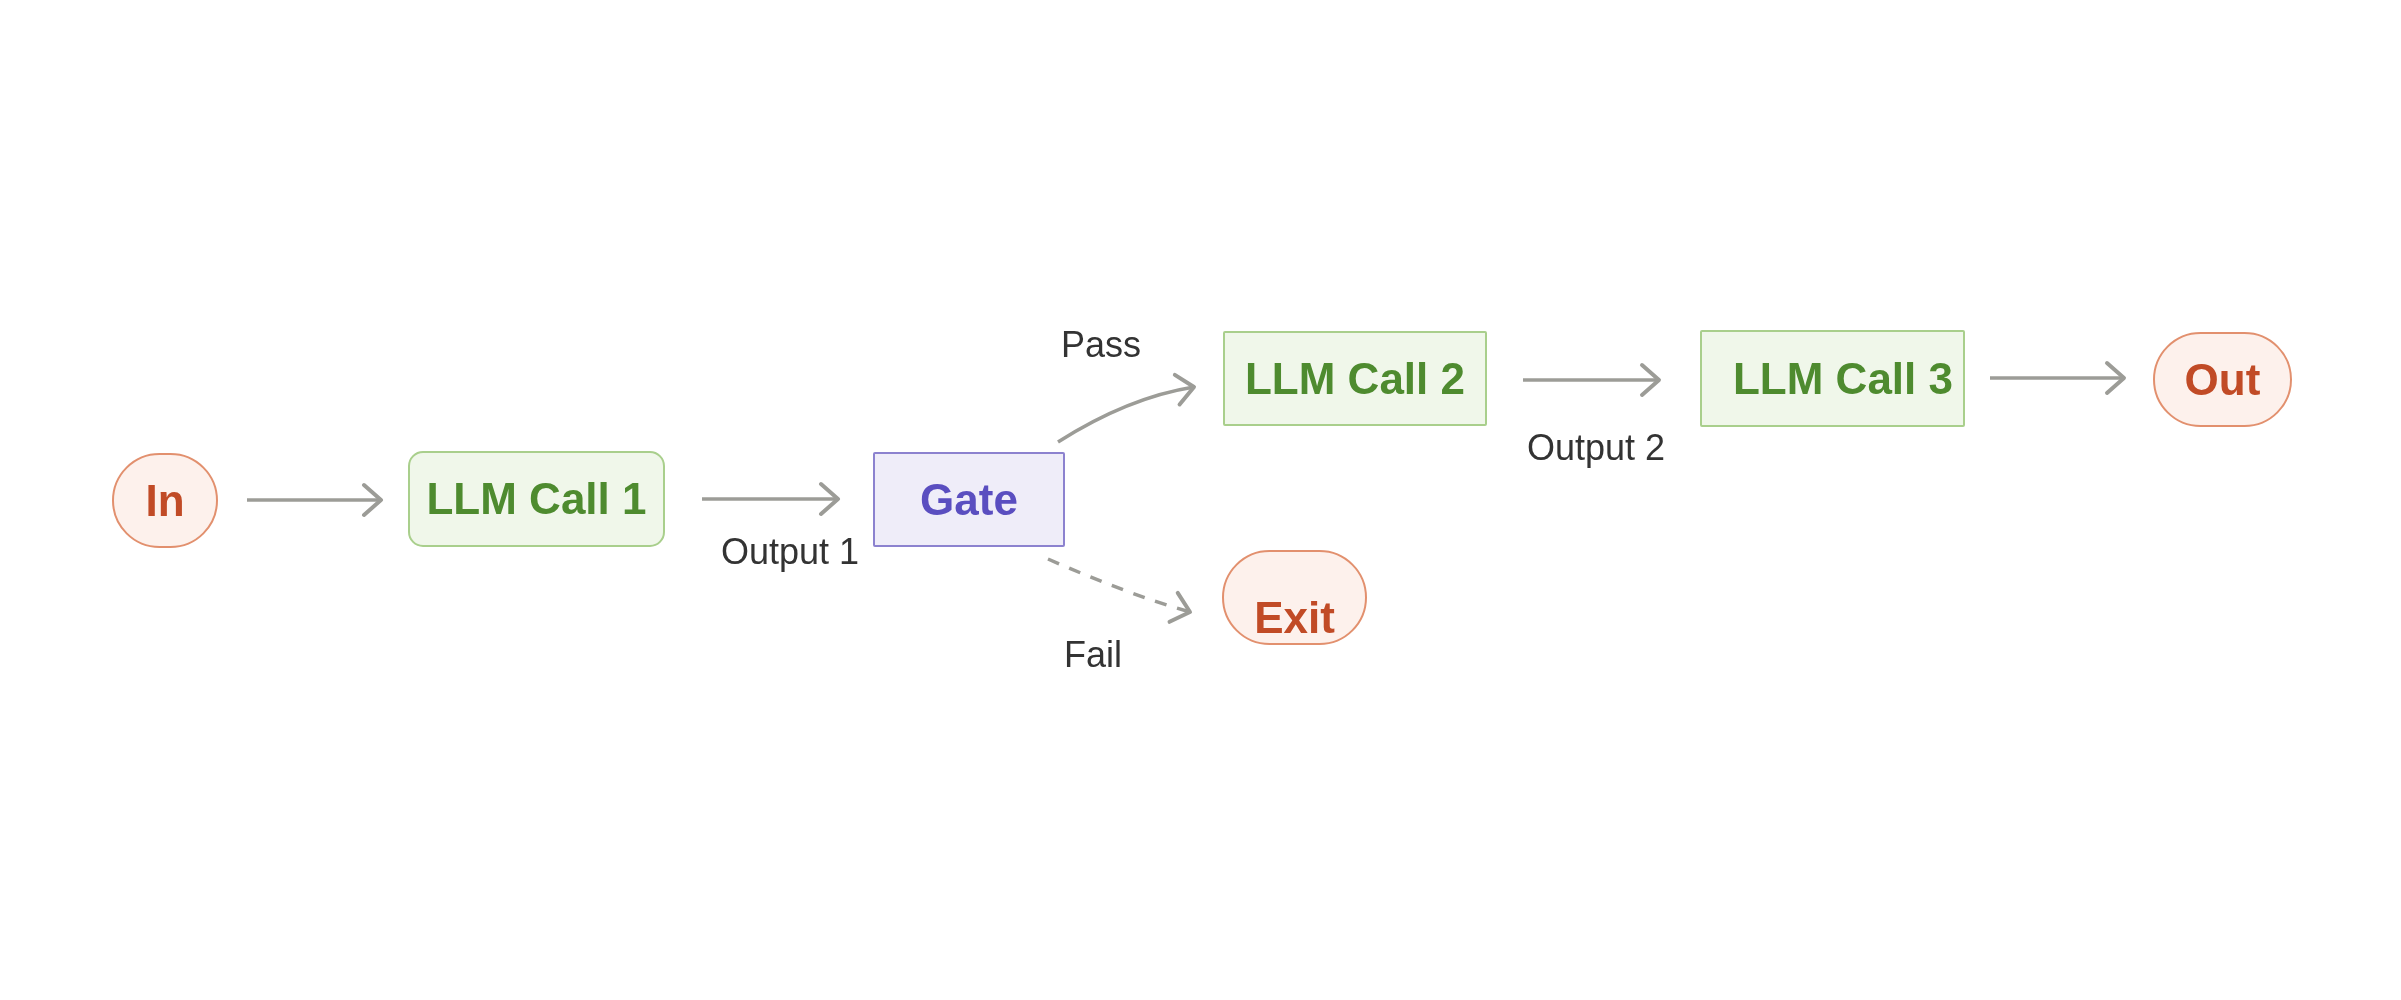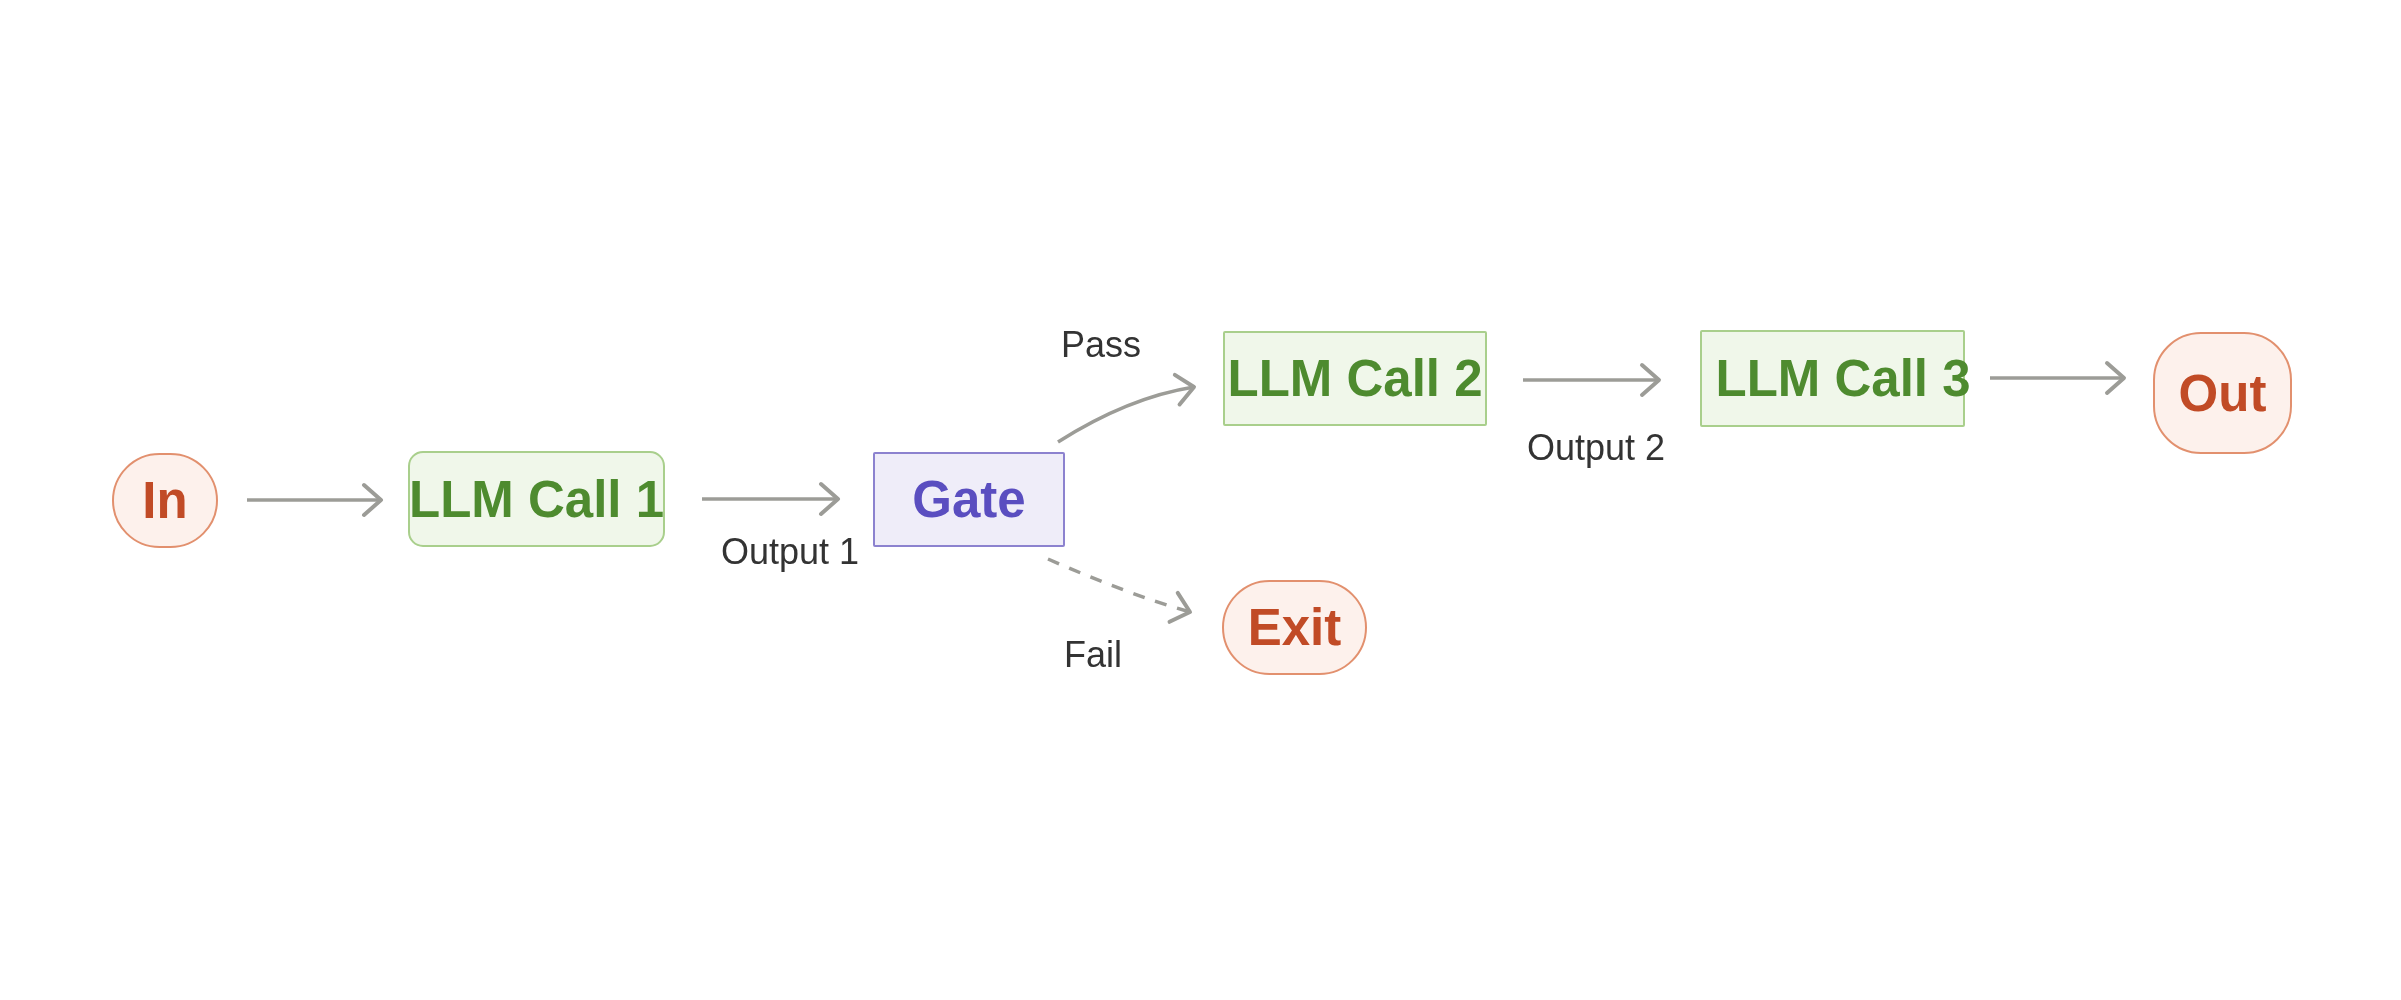--- a/index.html
+++ b/index.html
@@ -41,21 +41,21 @@
     stroke-linecap:round;
     stroke-linejoin:round;
   }
   .node{
     position:absolute;
     display:flex;
     align-items:center;
     justify-content:center;
     box-sizing:border-box;
     border:2px solid transparent;
-    font-size:51px;
+    font-size:44px;
     font-weight:bold;
     white-space:nowrap;
   }
   .node.box{ border-radius:2px; }
   .node.pill{ border-radius:48px; }
   .node.green{ background:var(--green-fill); border-color:var(--green-border); color:var(--green-text); }
   .node.purple{ background:var(--purple-fill); border-color:var(--purple-border); color:var(--purple-text); }
   .node.red{ background:var(--red-fill); border-color:var(--red-border); color:var(--red-text); }
   .edge-label{
     position:absolute;
@@ -64,22 +64,22 @@
     font-weight:400;
     color:var(--label-text);
     white-space:nowrap;
   }
   
   #node-in   { left:112px;  top:453px; width:106px; height:95px; }
   #node-llm1 { left:408px;  top:451px; width:257px; height:96px;border-radius:15px; }
   #node-gate { left:873px;  top:452px; width:192px; height:95px; }
   #node-llm2 { left:1223px; top:331px; width:264px; height:95px; }
   #node-llm3 { left:1700px; top:330px; width:265px; height:97px;padding-left:21px; }
-  #node-out  { left:2153px; top:332px; width:139px; height:122px; }
-  #node-exit { left:1222px; top:580px; width:145px; height:95px; }
+  #node-out  { left:2153px; top:332px; width:139px; height:95px; }
+  #node-exit { left:1222px; top:550px; width:145px; height:95px;align-items:flex-end; }
   
   #label-output1 { left:750px;  top:552px;margin-left:40px; }
   #label-pass    { left:1101px; top:345px; }
   #label-output2 { left:1596px; top:448px; }
   #label-fail    { left:1093px; top:655px; }
 </style>
 </head>
 <body>
 
 <div class="canvas">

